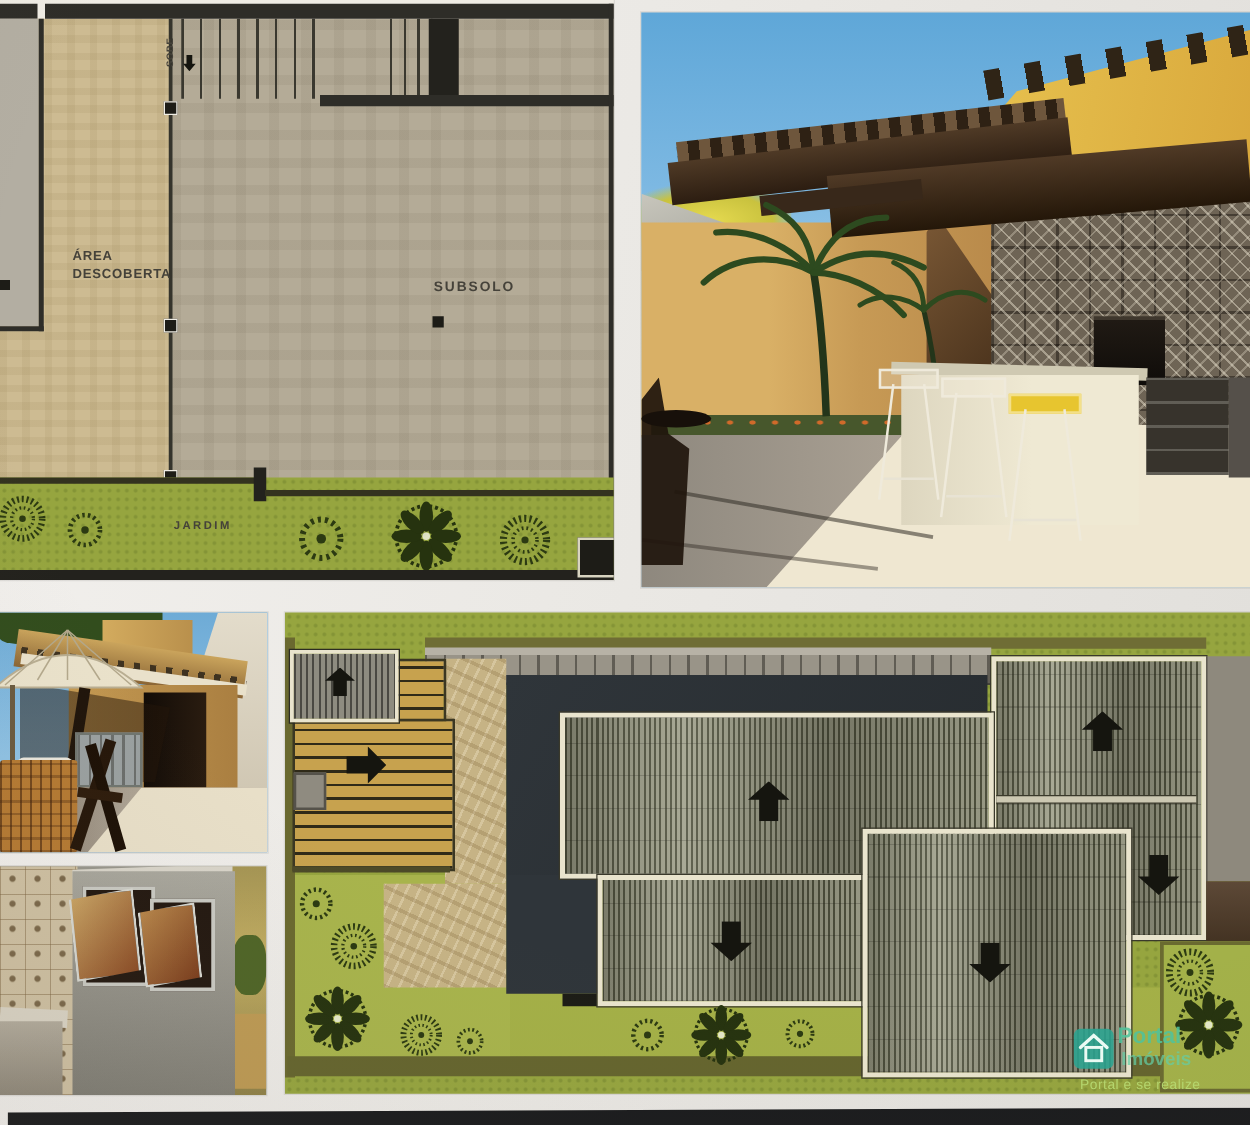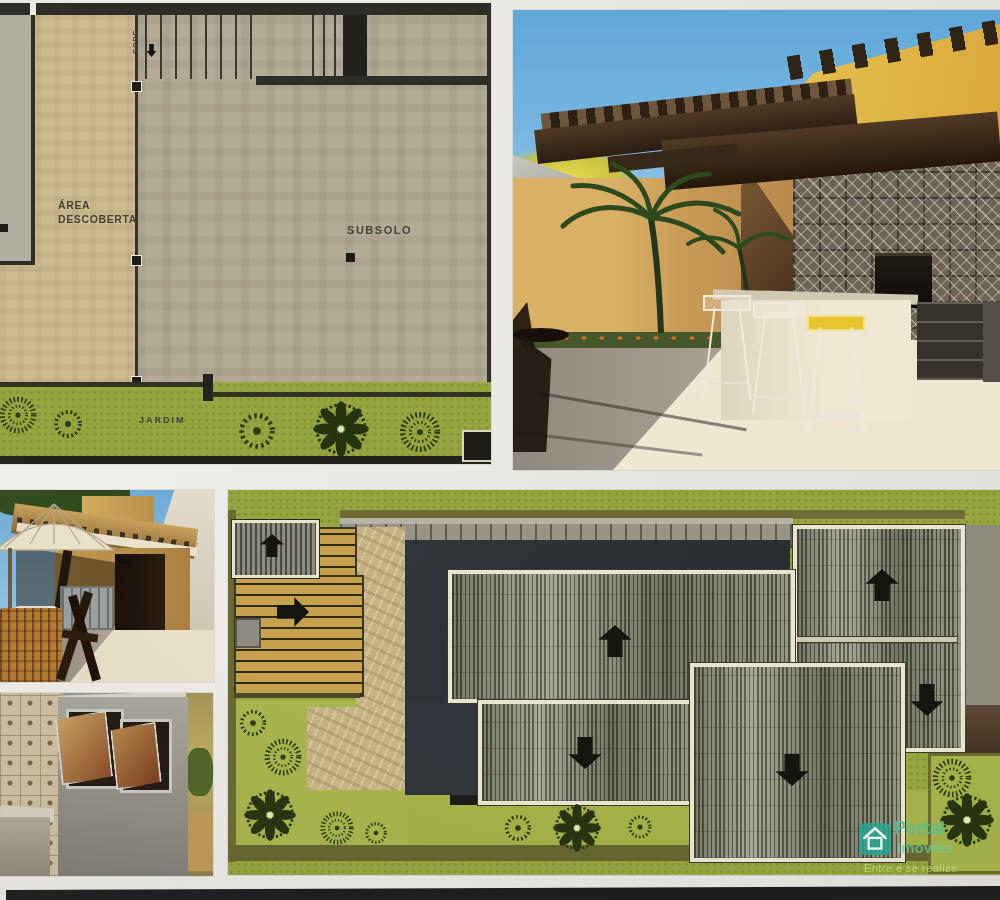--- a/index.html
+++ b/index.html
@@ -354,16 +354,16 @@
 </div>
 
 <div class="abs" style="left:858px;top:810px;width:142px;height:72px;z-index:5">
   <svg class="abs" style="left:0;top:12px;width:34px;height:34px" viewBox="0 0 32 32">
     <rect x="1" y="1" width="30" height="30" rx="5" fill="#2aa491" opacity=".88"></rect>
     <path d="M6 15 L16 6 L26 15" fill="none" stroke="#eafaf3" stroke-width="2.5" stroke-linecap="round"></path>
     <rect x="10" y="15" width="12" height="10" fill="none" stroke="#eafaf3" stroke-width="2.2"></rect>
   </svg>
   <div class="abs" style="left:36px;top:8px;font-size:18px;font-weight:bold;color:rgba(80,195,155,.88)">Portal</div>
   <div class="abs" style="left:39px;top:29px;font-size:15px;font-weight:bold;color:rgba(100,205,165,.72)">Imóveis</div>
-  <div class="abs" style="left:6px;top:52px;font-size:11px;color:rgba(182,216,112,.95);letter-spacing:.04em">Entre e se realize</div>
+  <div class="abs" style="left:6px;top:52px;font-size:11px;color:rgba(182,216,112,.95);letter-spacing:.04em">Portal e se realize</div>
 </div>
 
 <div class="abs" style="left:6px;top:886px;width:994px;height:14px;background:#1a1b1d;clip-path:polygon(0 28%,100% 0,100% 100%,0 100%)"></div>
 
 </body></html>

